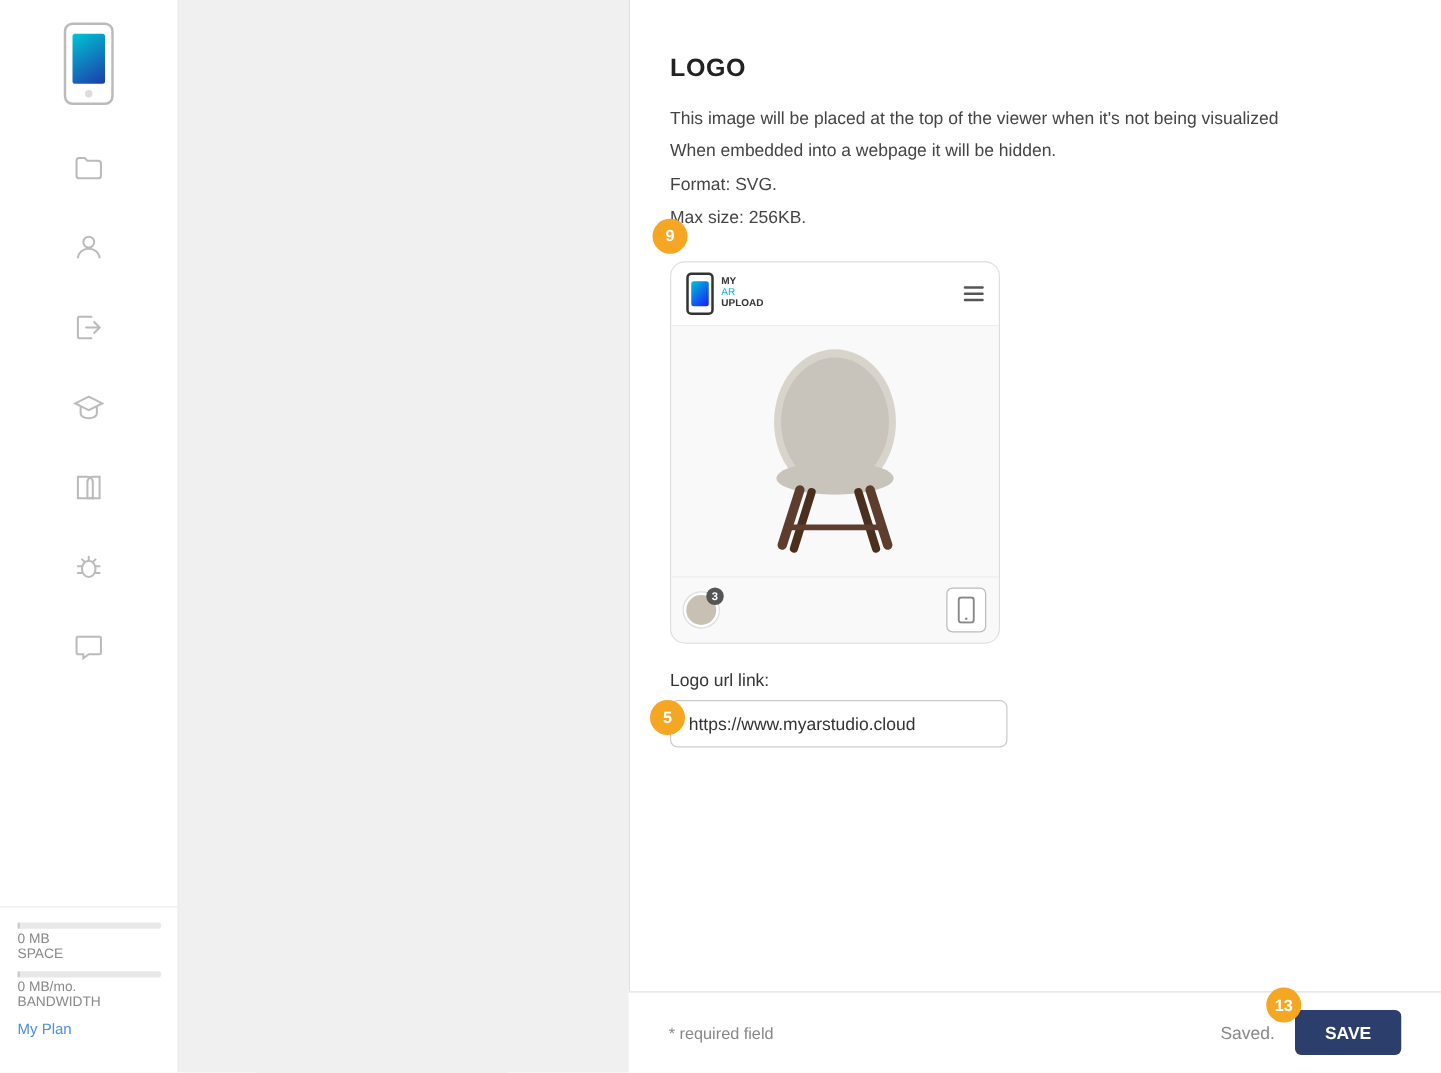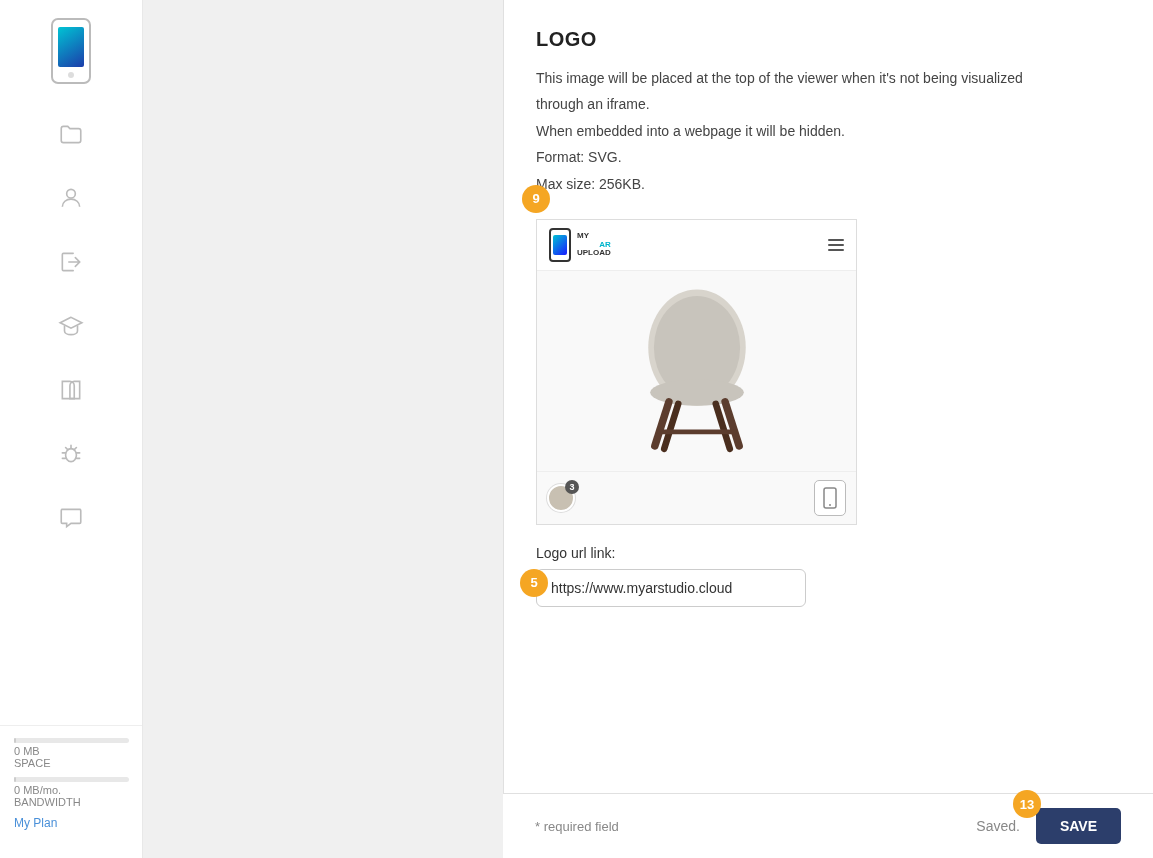--- a/index.html
+++ b/index.html
@@ -125,23 +125,23 @@
 
     .logo-description {
       font-size: 14px;
       color: #444;
       line-height: 1.6;
       margin-bottom: 4px;
     }
 
     
     .image-preview-box {
-      width: 321px;
+      width: 264px;
       border: 1px solid #ddd;
-      border-radius: 0;
+      border-radius: 12px;
       overflow: hidden;
       margin: 20px 0 16px 0;
       background: #f9f9f9;
       position: relative;
     }
 
     .preview-header {
       display: flex;
       align-items: center;
       justify-content: space-between;
@@ -453,44 +453,43 @@
         <br><span>BANDWIDTH</span>
       </div>
     </div>
     <a href="#" class="my-plan-link">My Plan</a>
   </div>
 </div>
 
 <div class="left-panel"></div>
 
 <div style="flex:1; display:flex; flex-direction:column; background:#fff;">
-  <div class="right-panel" style="flex:1; overflow-y:auto; padding: 28px 32px;">
+  <div class="right-panel" style="flex:1; overflow-y:auto; padding: 44px 32px;">
     <h2 class="logo-title">LOGO</h2>
 
     <p class="logo-description">This image will be placed at the top of the viewer when it's not being visualized</p>
-    <p class="logo-description">through an iframe.</p>
     <p class="logo-description">When embedded into a webpage it will be hidden.</p>
     <p class="logo-description">Format: SVG.</p>
     <p class="logo-description">Max size: 256KB.</p>
 
     
     <div style="position:relative; display:inline-block;">
       
       <div class="annotation-badge" style="left:-14px; top:-14px;">9</div>
 
       <div class="image-preview-box">
 
         <div class="preview-header">
           <div class="preview-logo-area">
             <div class="phone-icon-small">
               <div class="phone-screen-color"></div>
             </div>
             <div class="preview-brand-text">
               <span style="font-size:8px;font-weight:700;color:#333;">MY</span>
-              <span style="font-size:8px;font-weight:700;color:#00b4cc;text-align:right;">AR</span>
+              <span style="font-size:8px;font-weight:400;color:#00b4cc;">AR</span>
               <span style="font-size:8px;font-weight:700;color:#333;">UPLOAD</span>
             </div>
           </div>
           <div class="menu-lines-icon">
             <span></span>
             <span></span>
             <span></span>
           </div>
         </div>
 

